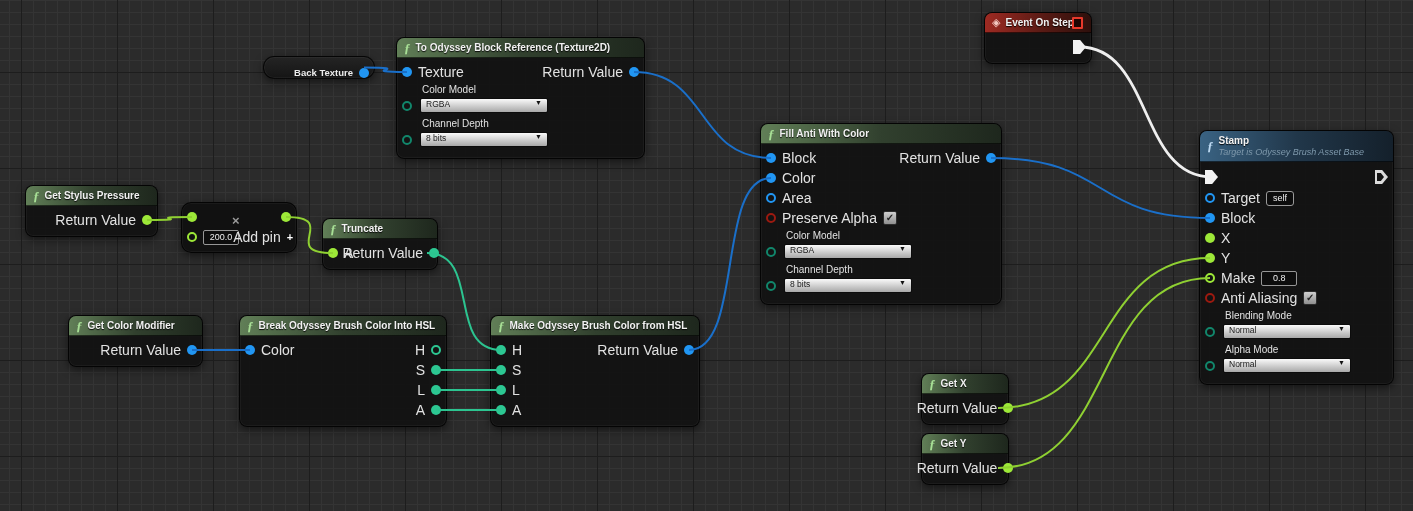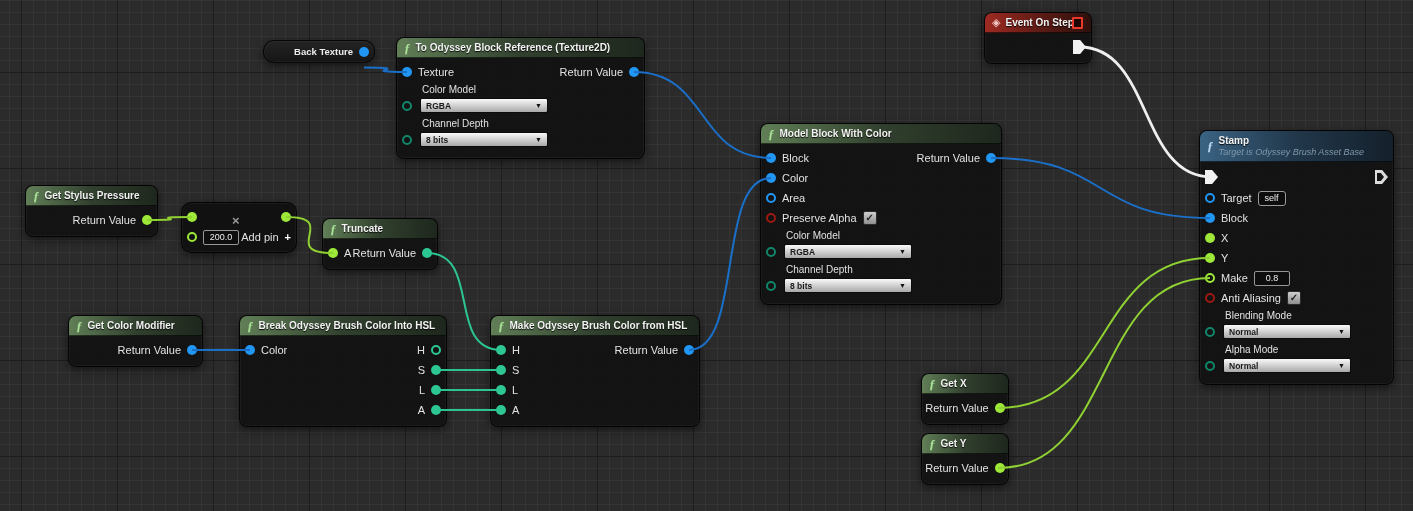--- a/index.html
+++ b/index.html
@@ -33,36 +33,36 @@
     text-shadow:0 1px 1px rgba(0,0,0,0.9);line-height:13px;}
   .subtitle{font-size:9px;font-style:italic;color:#7e98ab;white-space:nowrap;line-height:11px;}
   .ev-sq{margin-left:auto;width:8px;height:8px;border:2px solid #e8392b;
     background:#1d0503;border-radius:1px;}
   .body{padding:4px 0 6px 0;}
   .pin-row{display:flex;align-items:center;justify-content:space-between;
     height:20px;padding:0 5px;}
   .pin-row.exec{height:22px;}
   .grp{display:flex;align-items:center;gap:6px;min-width:0;}
   .grp.right{margin-left:auto;justify-content:center;}
-  .plabel{font-size:11px;color:#e2e2e2;white-space:nowrap;}
+  .plabel{font-size:14px;color:#e2e2e2;white-space:nowrap;}
   .pin{width:10px;height:10px;border-radius:50%;flex:none;box-sizing:border-box;}
   .pin.hollow{background:transparent !important;border-style:solid;border-width:2px;
     width:10px;height:10px;}
   .execpin{position:relative;width:13px;height:14px;flex:none;background:#f2f2f2;
     clip-path:polygon(0 0,55% 0,100% 50%,55% 100%,0 100%);}
   .execpin.hollow{background:#dcdcdc;}
   .execinner{position:absolute;left:2px;top:3px;width:7px;height:8px;background:#141414;
     clip-path:polygon(0 0,55% 0,100% 50%,55% 100%,0 100%);}
   .widget-row{margin:2px 0 5px 0;}
   .wlabel{margin-left:25px;font-size:10px;color:#e2e2e2;height:12px;line-height:12px;}
   .wmain{display:flex;align-items:center;gap:8px;padding-left:5px;margin-top:2px;}
-  .dropdown{display:flex;align-items:center;justify-content:space-between;
+  .dropdown{display:flex;justify-content:space-between;
     width:128px;height:15px;padding:0 5px;box-sizing:border-box;
     background:linear-gradient(#fafafa,#a8a8a8);border:1px solid #0c0c0c;
-    border-radius:2px;color:#1a1a1a;font-size:8.5px;font-weight:bold;}
+    border-radius:2px;color:#1a1a1a;font-size:8.5px;}
   .ddarrow{font-size:7px;color:#111;}
   .field{height:13px;line-height:13px;min-width:26px;padding:0 4px;
     background:#0d0d0d;border:1px solid #969696;border-radius:2px;
     color:#eee;font-size:9px;text-align:center;}
   .checkbox{width:12px;height:12px;line-height:12px;text-align:center;
     background:linear-gradient(#cfcfcf,#8f8f8f);border:1px solid #2c2c2c;
     border-radius:2px;color:#222;font-size:10px;font-weight:bold;}
   .selfbox{height:13px;line-height:13px;padding:0 6px;border:1px solid #9a9a9a;
     border-radius:3px;background:rgba(0,0,0,0.35);color:#eee;font-size:9px;}
   .plus{font-size:11px;font-weight:bold;color:#fff;}
@@ -88,21 +88,21 @@
       <path d="M192,350 C247,350 195,350 250,350" fill="none" stroke="#1a6fc9" stroke-width="2"></path>
       <path d="M147,220 C202,220 137,217 192,217" fill="none" stroke="#8fd032" stroke-width="2"></path>
       <path d="M286,217 C341,217 278,253 333,253" fill="none" stroke="#8fd032" stroke-width="2"></path>
       <path d="M427,253 C482,253 446,350 501,350" fill="none" stroke="#2cc490" stroke-width="2"></path>
       <path d="M436,370 C491,370 446,370 501,370" fill="none" stroke="#2cc490" stroke-width="2"></path>
       <path d="M436,390 C491,390 446,390 501,390" fill="none" stroke="#2cc490" stroke-width="2"></path>
       <path d="M436,410 C491,410 446,410 501,410" fill="none" stroke="#2cc490" stroke-width="2"></path>
       <path d="M998,408 C1114.6,408 1093.4,258 1210,258" fill="none" stroke="#8fd032" stroke-width="2"></path>
       <path d="M998,468 C1114.6,468 1093.4,278 1210,278" fill="none" stroke="#8fd032" stroke-width="2"></path>
     </svg>
-<div class="node pill" style="left: 263px; top: 40px; width: 93px;">
+<div class="node pill" style="left: 263px; top: 56px; width: 93px; align-items: flex-end;">
       <span class="pill-title">Back Texture</span>
       <span class="pin" style="background: rgb(33, 150, 243);"></span>
     </div>
     <div class="node" style="left: 396px; top: 37px; width: 247px;">
       <div class="hdr green">
         <span class="fn-icon green">ƒ</span>
         <div class="titlebox">
           <div class="title">To Odyssey Block Reference (Texture2D)</div>
         </div>
       </div>
@@ -303,21 +303,21 @@
             <span class="pin" style="background: rgb(44, 199, 146);"></span>
             <span class="plabel">A</span>
           </span>
         </div>
       </div>
     </div>
     <div class="node" style="left: 760px; top: 123px; width: 240px;">
       <div class="hdr green">
         <span class="fn-icon green">ƒ</span>
         <div class="titlebox">
-          <div class="title">Model Block With Color</div>
+          <div class="title">Fill Anti With Color</div>
         </div>
       </div>
       <div class="body">
         <div class="pin-row">
           <span class="grp">
             <span class="pin" style="background: rgb(33, 150, 243);"></span>
             <span class="plabel">Block</span>
           </span>
           <span class="grp right">
             <span class="plabel">Return Value</span>

